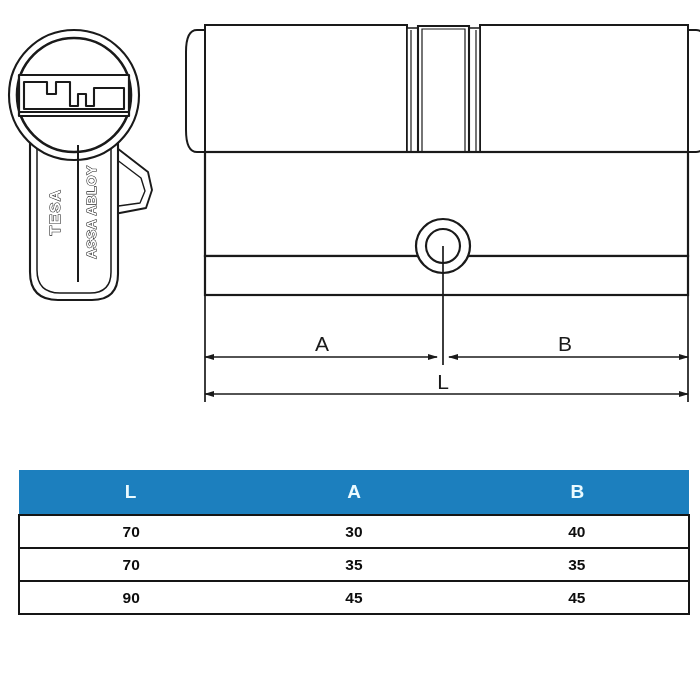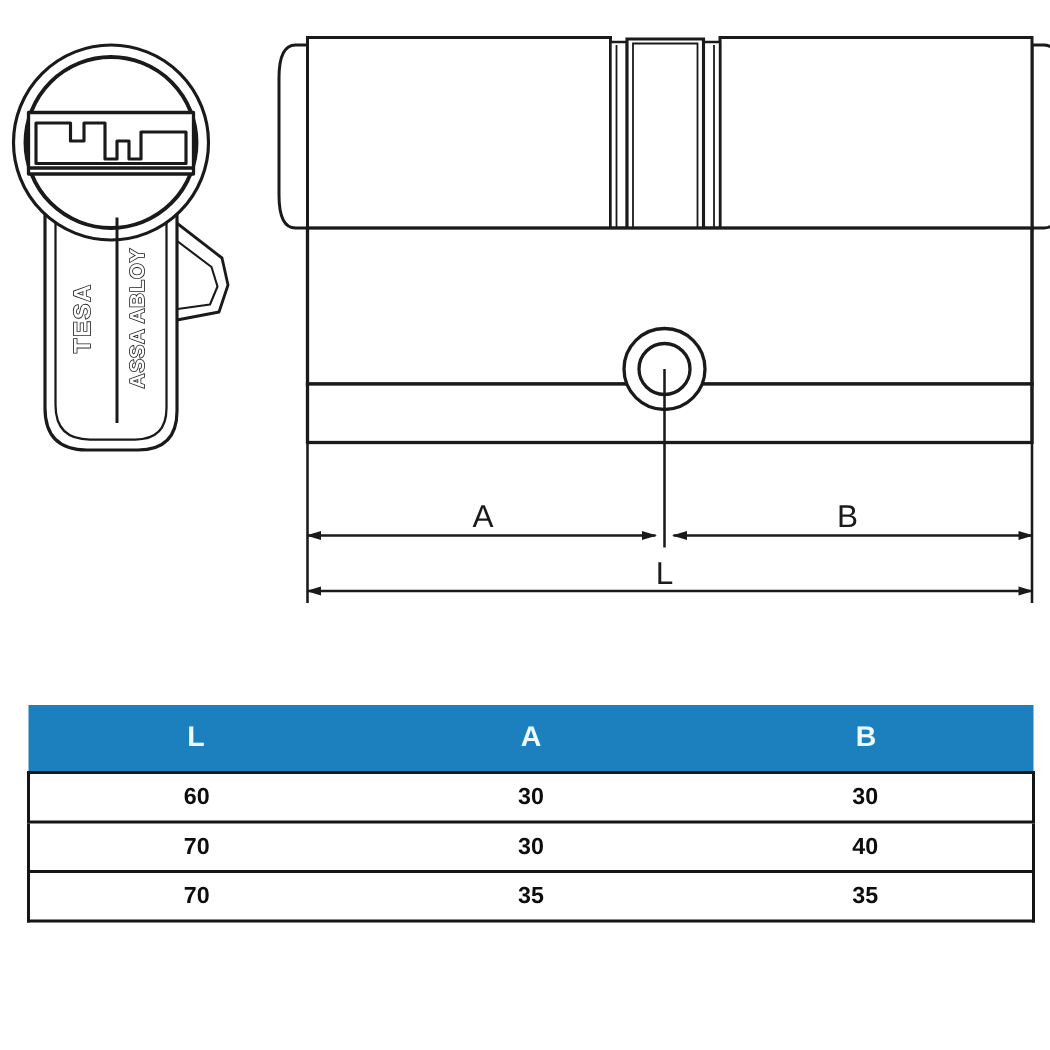--- a/index.html
+++ b/index.html
@@ -189,29 +189,29 @@
   <table class="spec">
     <thead>
       <tr>
         <th>L</th>
         <th>A</th>
         <th>B</th>
       </tr>
     </thead>
     <tbody>
       <tr>
-        <td>60</td>
-        <td>30</td>
-        <td>30</td>
-      </tr>
-      <tr>
         <td>70</td>
         <td>30</td>
         <td>40</td>
       </tr>
       <tr>
         <td>70</td>
         <td>35</td>
         <td>35</td>
       </tr>
+      <tr>
+        <td>90</td>
+        <td>45</td>
+        <td>45</td>
+      </tr>
     </tbody>
   </table>
 </div>
 
 </body></html>

